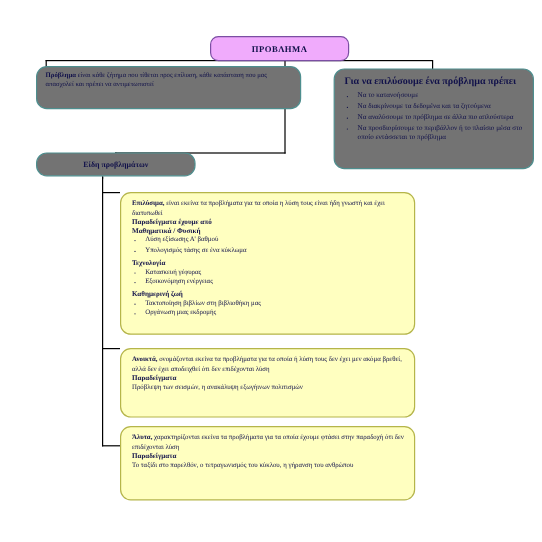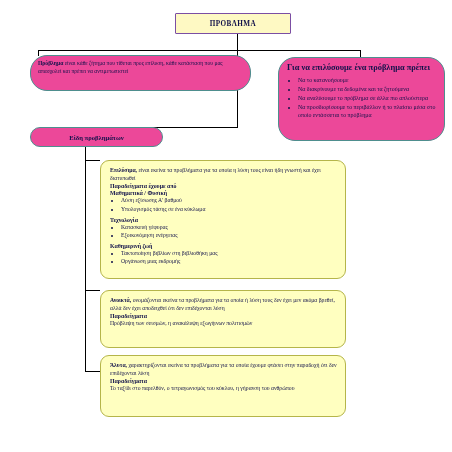--- a/index.html
+++ b/index.html
@@ -12,32 +12,32 @@
   }
   #stage{position:absolute;left:0;top:0;width:452px;height:452px;}
 
   .line{position:absolute;background:#000000;}
   .vline{width:1px;}
   .hline{height:1px;}
 
   .node{position:absolute;box-sizing:border-box;}
 
   .hdr-box{
-    left:175px;top:13px;width:116px;height:21px;
-    background:#fef9c3;
+    left:175px;top:30px;width:116px;height:21px;
+    background:#f0abfc;
     border:1px solid #7b4ea3;
-    border-radius:1px;
+    border-radius:7px;
     display:flex;align-items:center;justify-content:center;
     font-weight:bold;font-size:7.2px;letter-spacing:.4px;color:#11114a;
   }
 
   .cyan-box{
-    background:#ec4899;
+    background:#737373;
     border:1px solid #4e8e8e;
-    border-radius:17px;
+    border-radius:9px;
     color:#11114a;
   }
 
   .def-box{
     left:30px;top:55px;width:221px;height:36px;
     padding:4px 6px 3px 7px;
     font-size:5.6px;line-height:1.42;
   }
 
   .steps-box{

